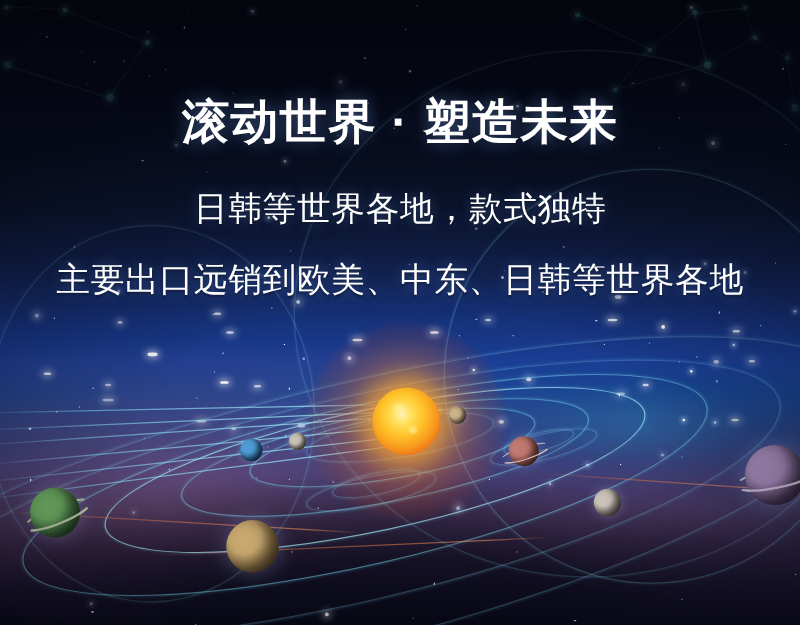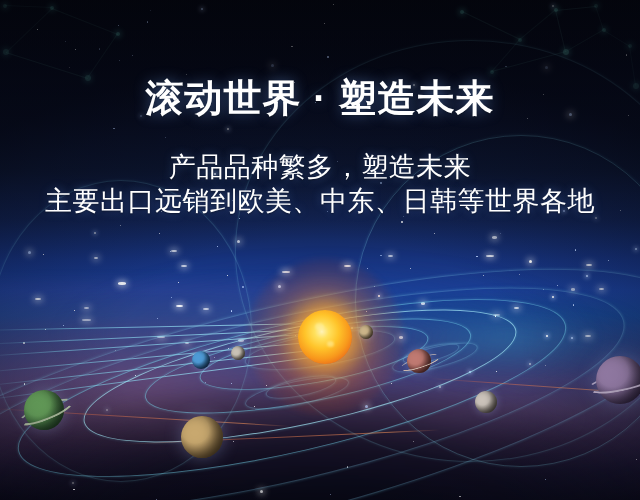--- a/index.html
+++ b/index.html
@@ -205,21 +205,21 @@
     width: 640px;
     font-size: 27px;
     line-height: 34px;
     font-weight: normal;
     color: #ffffff;
     letter-spacing: 0.5px;
     text-shadow: 0 0 10px rgba(110,160,255,0.40), 0 1px 2px rgba(0,0,0,0.5);
   }
   .sub2 {
     position: absolute;
-    top: 184px;
+    top: 207px;
     left: 0;
     width: 640px;
     font-size: 27px;
     line-height: 34px;
     font-weight: normal;
     color: #ffffff;
     letter-spacing: 0.5px;
     text-shadow: 0 0 10px rgba(110,160,255,0.40), 0 1px 2px rgba(0,0,0,0.5);
   }
 
@@ -475,17 +475,17 @@
       <i class="planet" style="left:181px;top:416px;width:42px;height:42px;background:radial-gradient(circle at 34% 32%, #c8a86f 0%, #c8a86f 34%, #6b5330 82%, #0c0c16 100%);box-shadow:0 0 17px rgba(180,200,255,0.30), inset -7px -4px 13px rgba(0,0,0,0.55);"></i>
       <i class="planet-ring" style="left:587px;top:373px;width:66px;height:14px;border-width:2.52px;border-top-color:#cbbcd6;border-bottom-color:#cbbcd6;transform:rotate(-12deg);opacity:0.9;"></i>
       <i class="planet" style="left:596px;top:356px;width:48px;height:48px;background:radial-gradient(circle at 34% 32%, #a58ab8 0%, #a58ab8 34%, #4a3761 82%, #0c0c16 100%);box-shadow:0 0 19px rgba(180,200,255,0.30), inset -8px -5px 14px rgba(0,0,0,0.55);"></i>
       <i class="planet-ring" style="left:587px;top:373px;width:66px;height:14px;border-width:2.52px;border-top-color:transparent;border-bottom-color:#cbbcd6;transform:rotate(-12deg);opacity:0.95;"></i>
     </div>
 
   <div class="vignette"></div>
 
   <div class="copy">
     <div class="headline">滚动世界 · 塑造未来</div>
-    <div class="sub1">产品品种繁多，塑造未来</div>
+    <div class="sub1">日韩等世界各地，款式独特</div>
     <div class="sub2">主要出口远销到欧美、中东、日韩等世界各地</div>
   </div>
 
 </div>
 
 </body></html>

